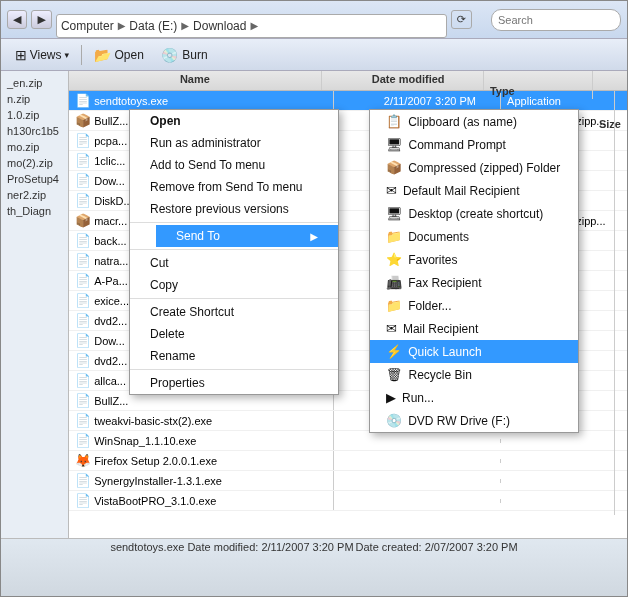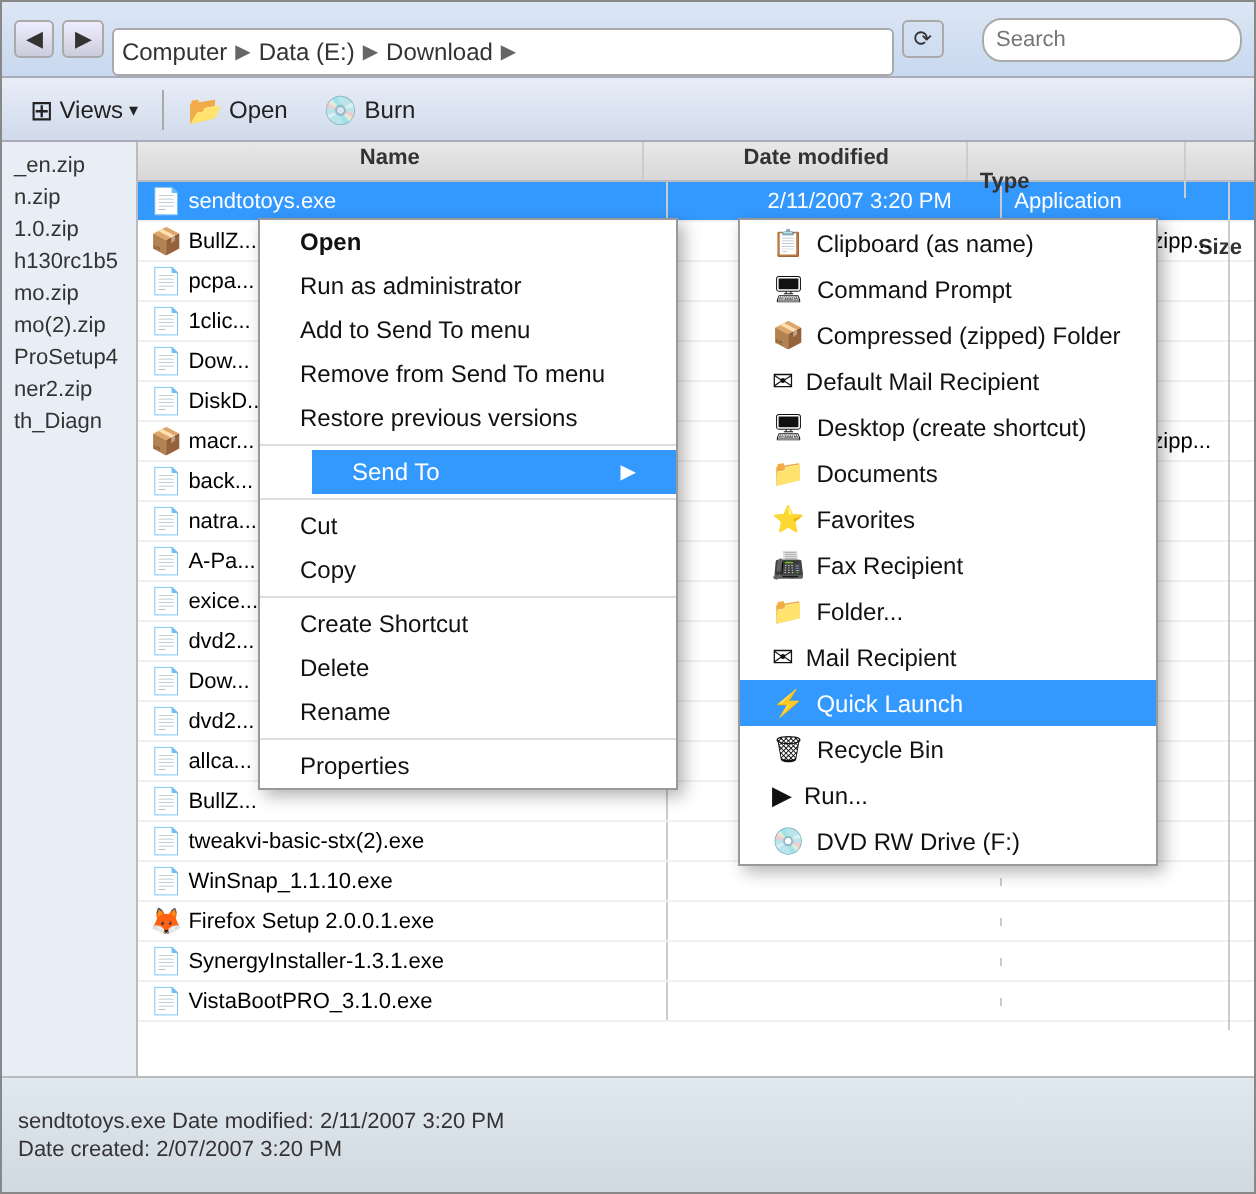--- a/index.html
+++ b/index.html
@@ -193,21 +193,21 @@
 
     
     .status-bar {
       background: linear-gradient(to bottom, #e0e8f0, #d0d8e0);
       border-top: 1px solid #bbb;
       padding: 2px 8px;
       font-size: 11px;
       color: #333;
       height: 58px;
       display: flex;
-      flex-direction: column;
+      flex-direction: row;
       justify-content: center;
       gap: 2px;
     }
 
     
     .context-menu {
       position: absolute;
       top: 108px;
       left: 128px;
       background: white;

